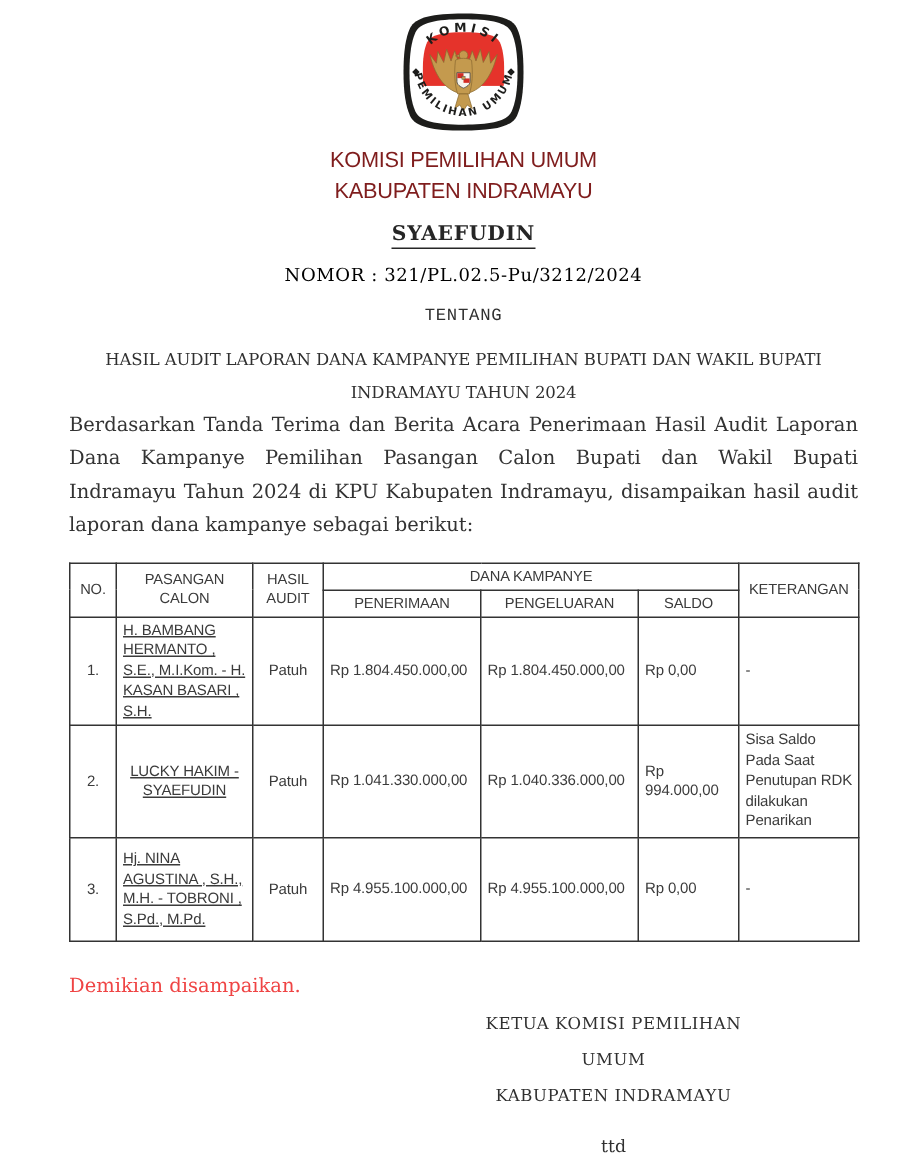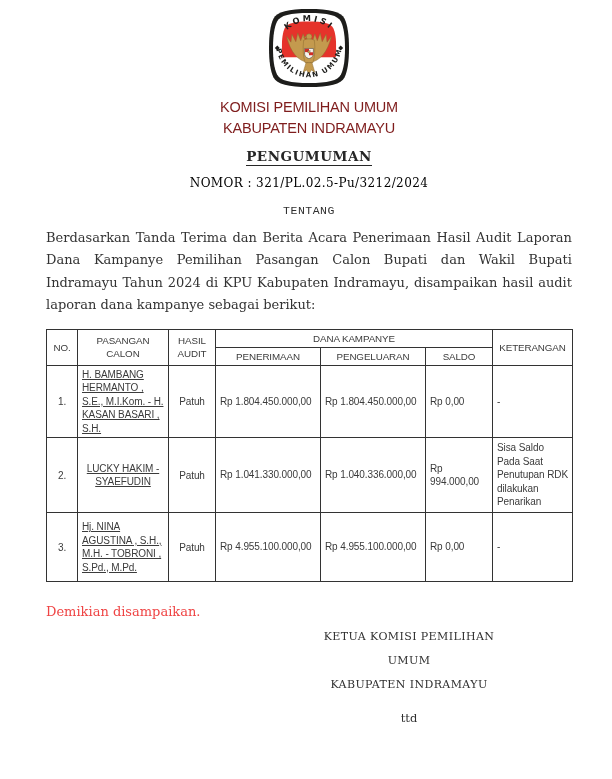--- a/index.html
+++ b/index.html
@@ -13,21 +13,21 @@
   .org-line { text-align:center; font-family:"Liberation Sans", sans-serif; font-size:14.5px; letter-spacing:-0.2px; color:#7f1d1d; line-height:21px; }
   .org-line.first { margin-top:5px; }
 
   .doc-type { text-align:center; margin-top:9px; font-size:13.5px; font-weight:bold; letter-spacing:0.5px; color:#262626; }
   .doc-type span { border-bottom:1.5px solid #262626; padding-bottom:1px; }
 
   .doc-number { text-align:center; margin-top:12px; font-size:12px; letter-spacing:0.4px; color:#000000; }
   .tentang    { text-align:center; margin-top:14px; font-size:11.5px; letter-spacing:0.5px; color:#303030;font-family:Liberation Mono, monospace; }
   .subject    { text-align:center; margin-top:12px; font-size:11px; letter-spacing:-0.1px; line-height:22px; color:#303030; }
 
-  .intro { margin-top:10px; font-size:13px; line-height:22.4px; text-align:justify; color:#333; }
+  .intro { font-size:13px; line-height:22.4px; text-align:justify; color:#333; }
 
   table.audit { margin-top:12px; width:526px; border-collapse:collapse; table-layout:fixed;
                 font-family:"Liberation Sans", sans-serif; font-size:10px; color:#3b3b3b; letter-spacing:-0.1px; }
   table.audit th, table.audit td { border:1px solid #333; vertical-align:middle; padding:2px 4px; font-weight:normal; }
   table.audit th { text-align:center; font-size:9.8px; line-height:13px; }
   tr.hrow { height:17px; }
   tr.r1 { height:72px; }
   tr.r2 { height:75px; }
   tr.r3 { height:69px; }
   td.c-no { text-align:center; }
@@ -90,23 +90,27 @@
       </text>
       <text font-family="DejaVu Sans, sans-serif" font-size="7.2" font-weight="bold" letter-spacing="1.6" fill="#1d1d1b">
         <textPath href="#arcBottom" startOffset="50%" text-anchor="middle">PEMILIHAN UMUM</textPath>
       </text>
     </svg>
   </div>
 
   <div class="org-line first">KOMISI PEMILIHAN UMUM</div>
   <div class="org-line">KABUPATEN INDRAMAYU</div>
 
-  <div class="doc-type"><span>PENGUMUMAN</span></div>
+  <div class="doc-type"><span>SYAEFUDIN</span></div>
   <div class="doc-number">NOMOR : 321/PL.02.5-Pu/3212/2024</div>
   <div class="tentang">TENTANG</div>
+  <div class="subject">
+    <div>HASIL AUDIT LAPORAN DANA KAMPANYE PEMILIHAN BUPATI DAN WAKIL BUPATI</div>
+    <div>INDRAMAYU TAHUN 2024</div>
+  </div>
 
   <p class="intro">Berdasarkan Tanda Terima dan Berita Acara Penerimaan Hasil Audit Laporan Dana Kampanye Pemilihan Pasangan Calon Bupati dan Wakil Bupati Indramayu Tahun 2024 di KPU Kabupaten Indramayu, disampaikan hasil audit laporan dana kampanye sebagai berikut:</p>
 
   <table class="audit">
     <colgroup>
       <col style="width:31px">
         <col style="width:91px">
         <col style="width:47px">
       <col style="width:105px">
         <col style="width:105px">

